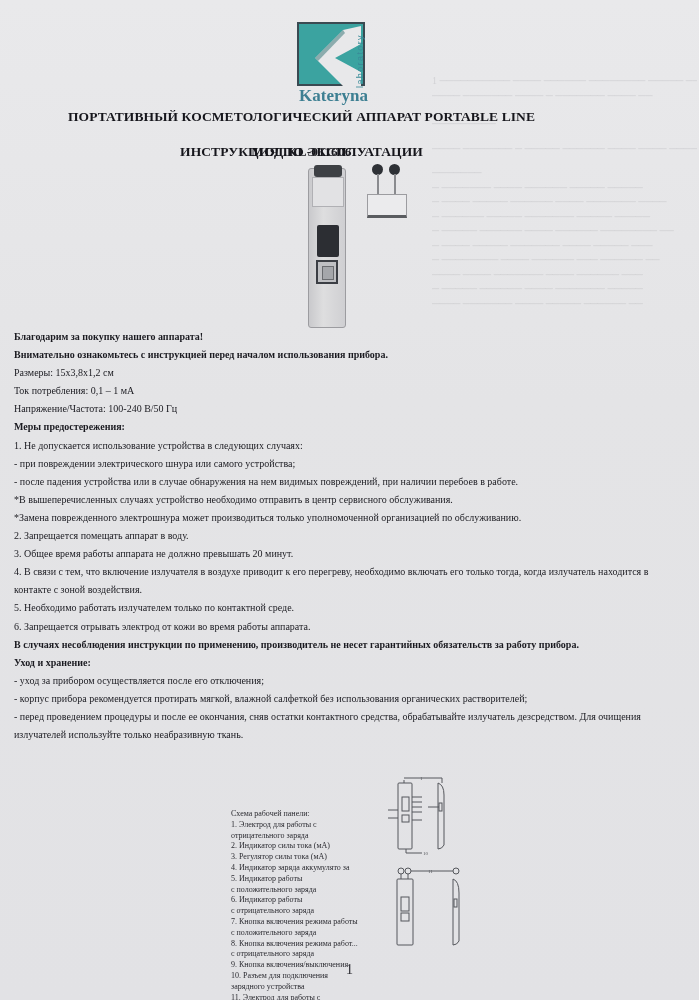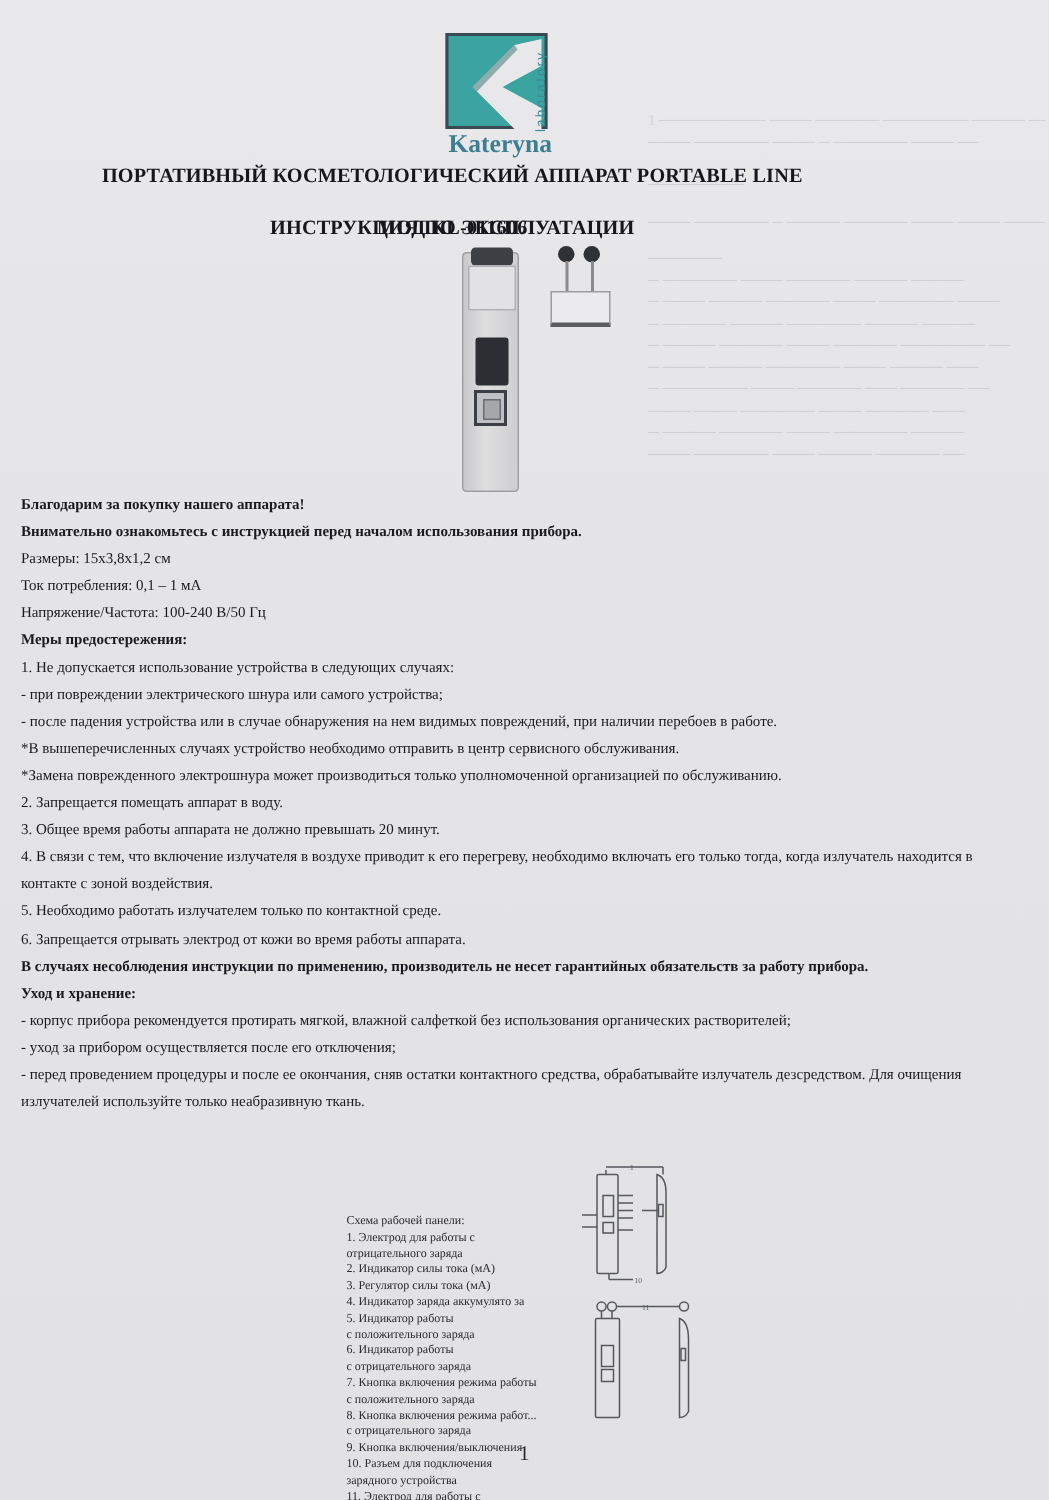--- a/index.html
+++ b/index.html
@@ -172,22 +172,22 @@
     <div class="j">*В вышеперечисленных случаях устройство необходимо отправить в центр сервисного обслуживания.</div>
     <div class="j">*Замена поврежденного электрошнура может производиться только уполномоченной организацией по обслуживанию.</div>
     <div>2. Запрещается помещать аппарат в воду.</div>
     <div>3. Общее время работы аппарата не должно превышать 20 минут.</div>
     <div>4. В связи с тем, что включение излучателя в воздухе приводит к его перегреву, необходимо включать его только тогда, когда излучатель находится в контакте с зоной воздействия.</div>
     <div>5. Необходимо работать излучателем только по контактной среде.</div>
     <div>6. Запрещается отрывать электрод от кожи во время работы аппарата.</div>
     <div class="b j">В случаях несоблюдения инструкции по применению, производитель не несет гарантийных обязательств за работу прибора.</div>
 
     <div class="b">Уход и хранение:</div>
+    <div>- уход за прибором осуществляется после его отключения;</div>
     <div>- корпус прибора рекомендуется протирать мягкой, влажной салфеткой без использования органических растворителей;</div>
-    <div>- уход за прибором осуществляется после его отключения;</div>
     <div>- перед проведением процедуры и после ее окончания, сняв остатки контактного средства, обрабатывайте излучатель дезсредством. Для очищения излучателей используйте только неабразивную ткань.</div>
   </div>
 
   <div class="legend">
     <div>Схема рабочей панели:</div>
     <div>1. Электрод для работы с</div>
     <div>отрицательного заряда</div>
     <div>2. Индикатор силы тока (мА)</div>
     <div>3. Регулятор силы тока (мА)</div>
     <div>4. Индикатор заряда аккумулято за</div>

